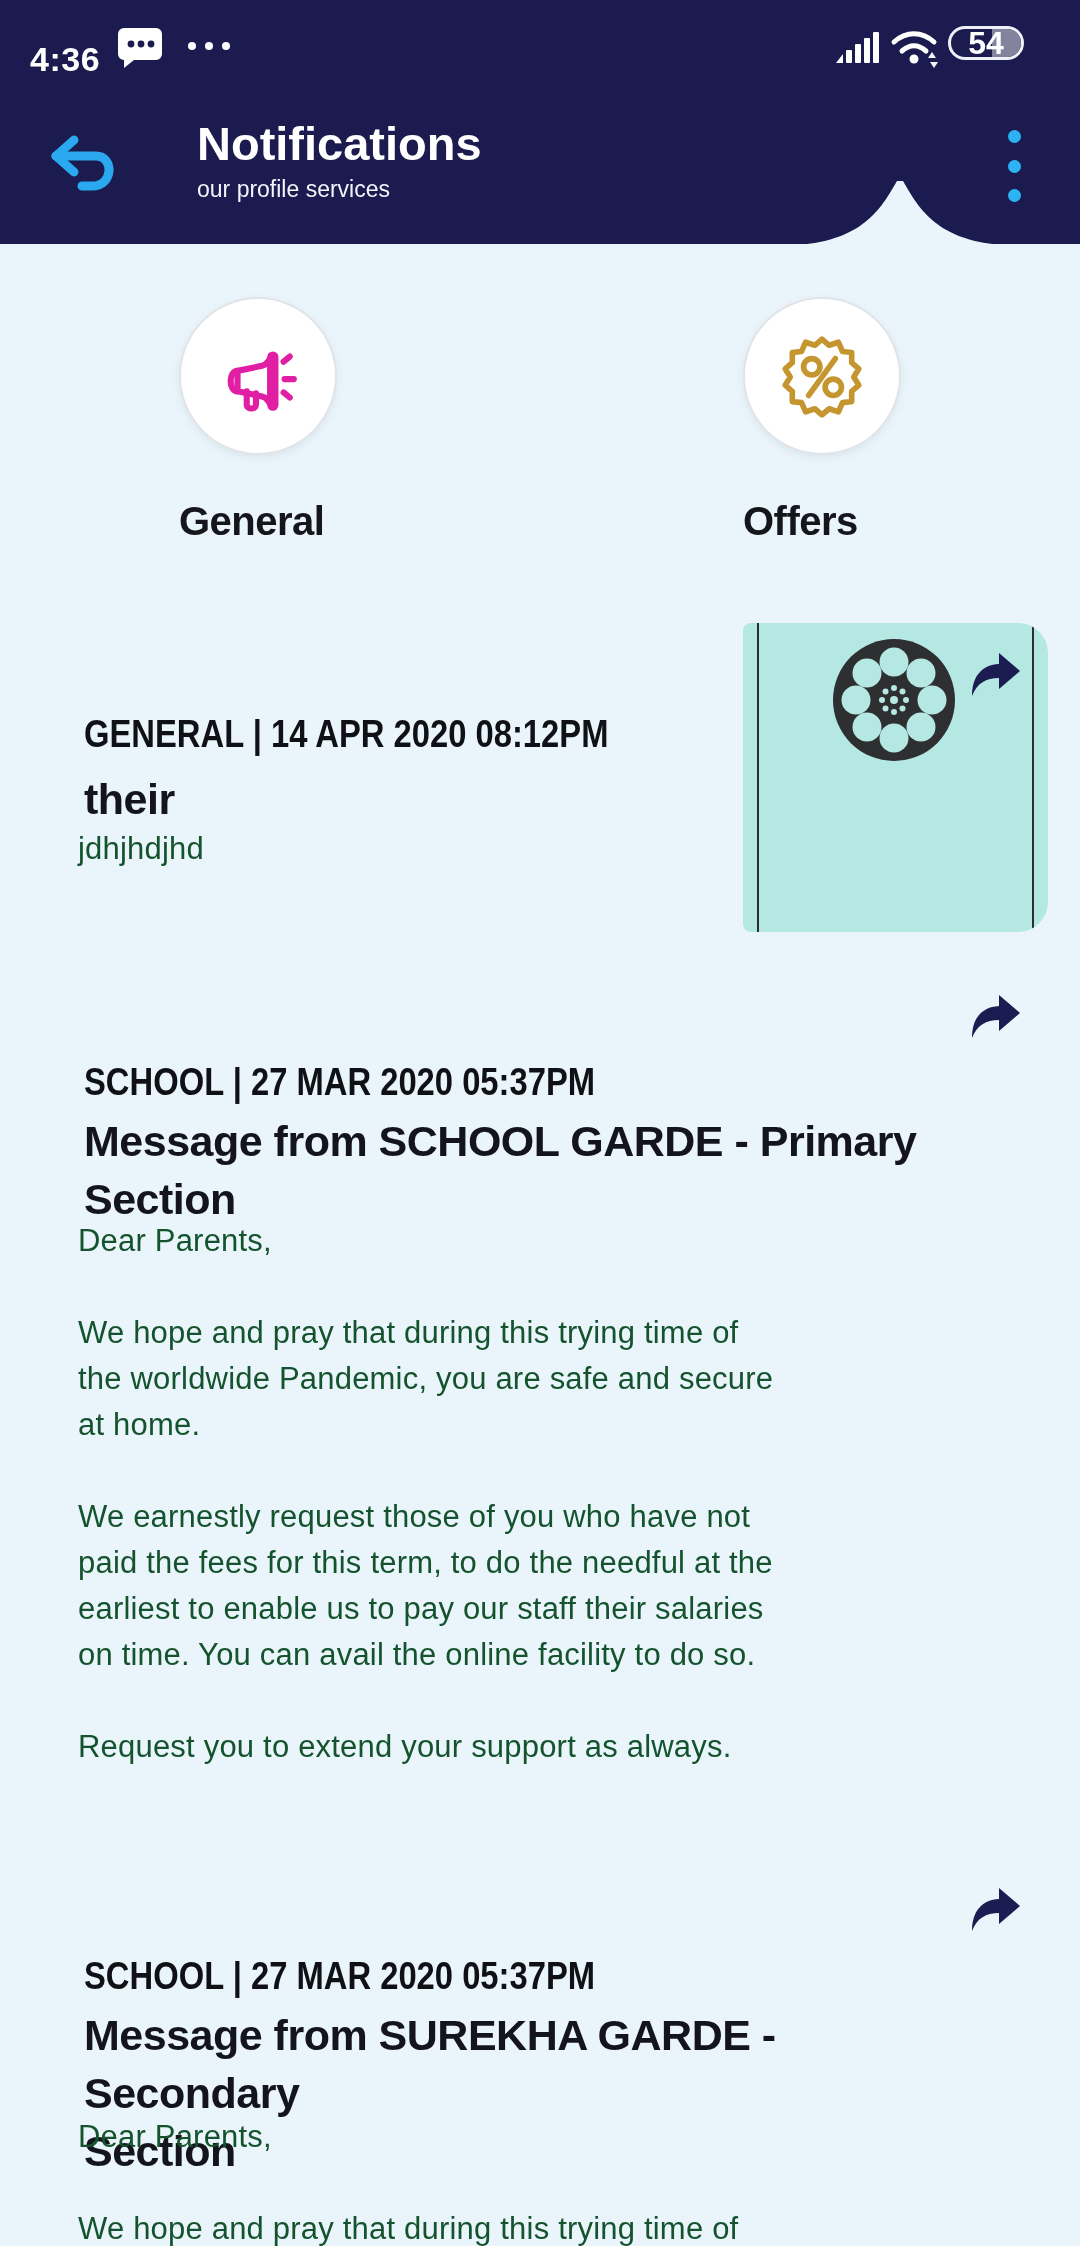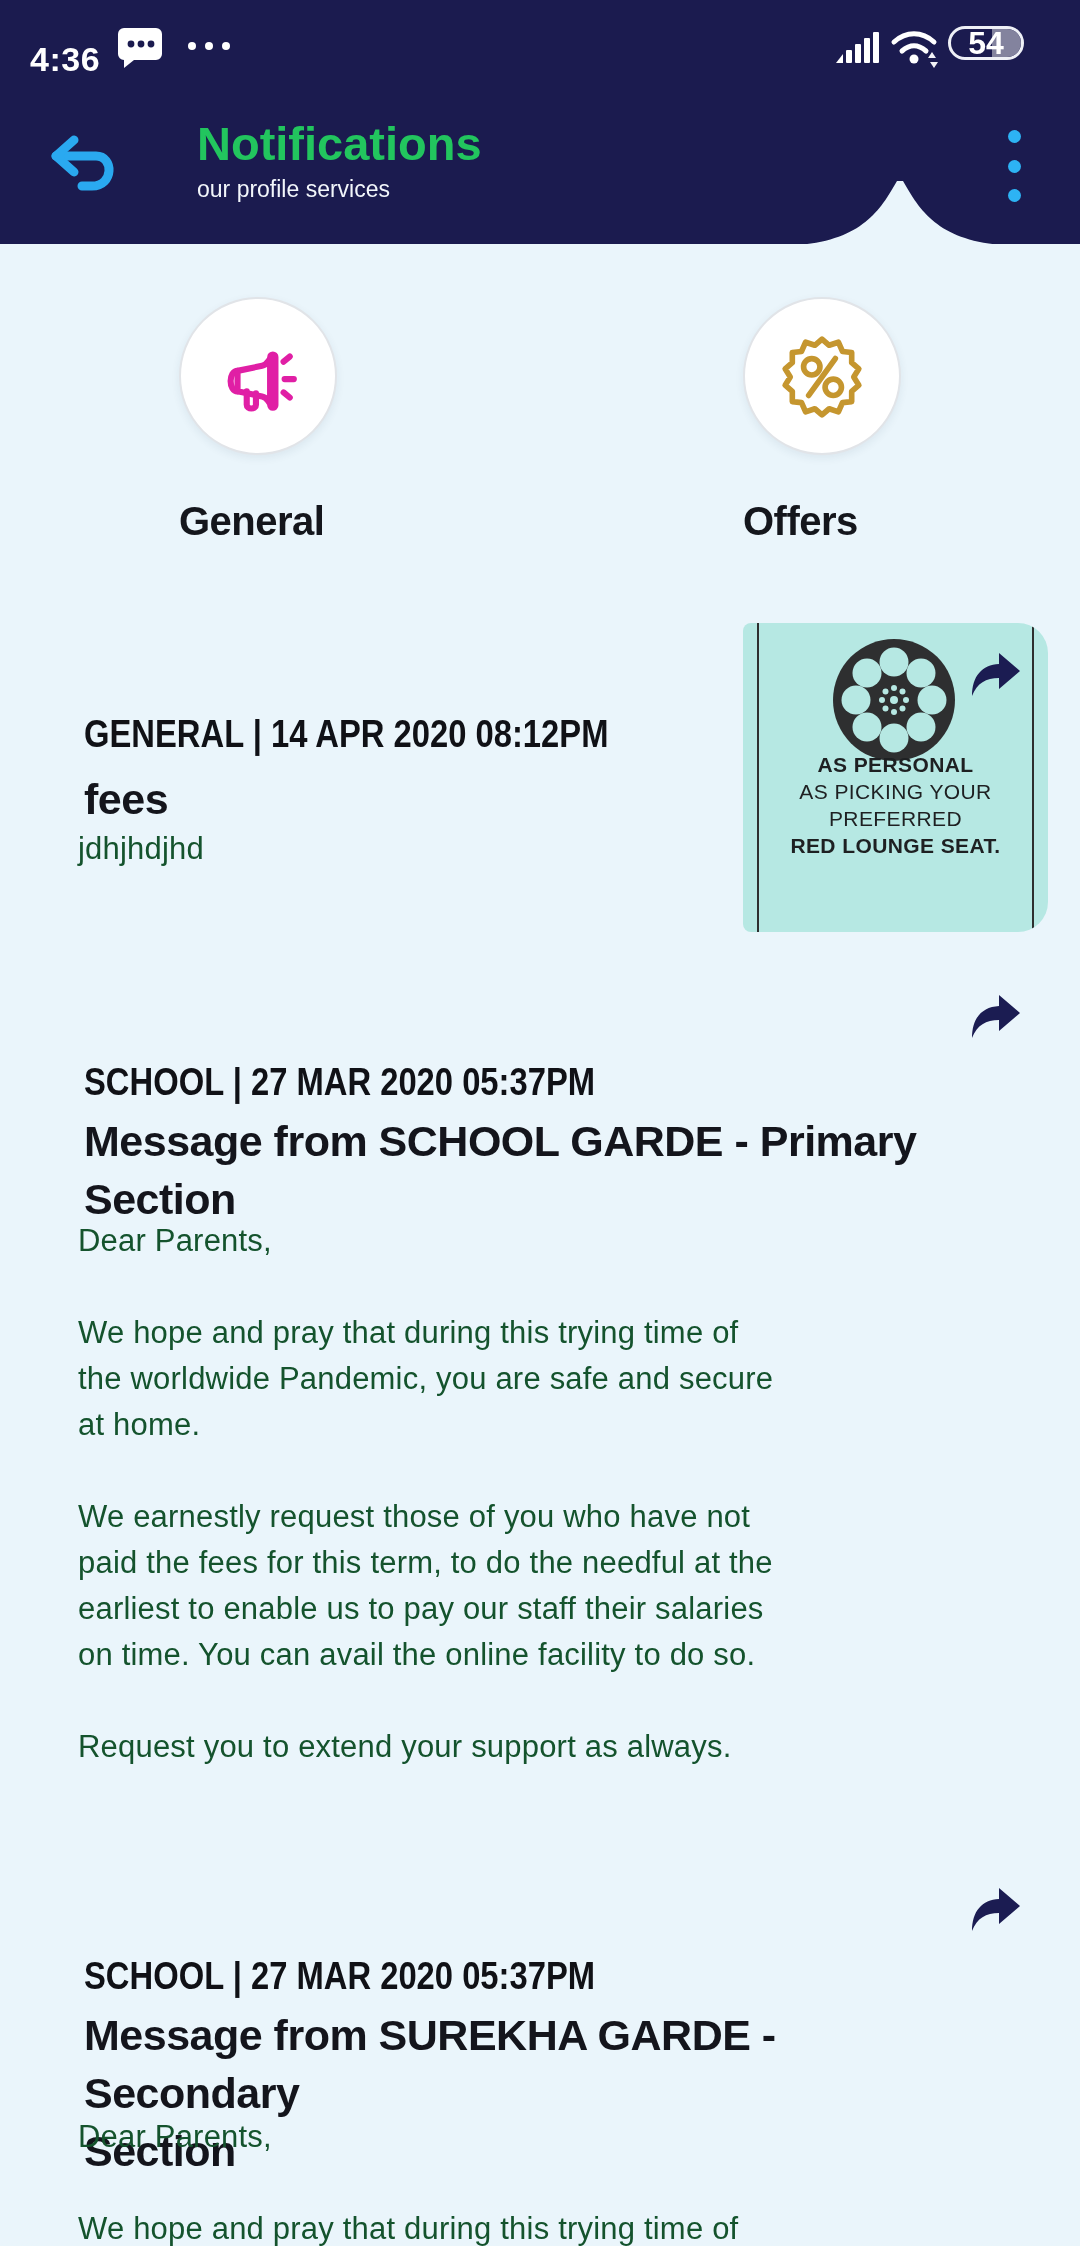--- a/index.html
+++ b/index.html
@@ -16,21 +16,21 @@
   .time{position:absolute;left:30px;top:24px;color:#fff;font-size:34px;font-weight:700;letter-spacing:.5px;margin-top:16px;}
   .chat-ic{position:absolute;left:118px;top:28px;}
   .sb-ellipsis{position:absolute;left:188px;top:42px;display:flex;gap:9px;}
   .sb-ellipsis i{width:8px;height:8px;border-radius:50%;background:#fff;display:block;}
   .signal-ic{position:absolute;left:836px;top:30px;}
   .wifi-ic{position:absolute;left:890px;top:28px;}
   .battery{position:absolute;left:948px;top:26px;width:76px;height:34px;border:3px solid #eef0f6;border-radius:17px;overflow:hidden;}
   .battery .fill{position:absolute;right:0;top:0;bottom:0;width:42%;background:#83839e;}
   .battery .pct{position:absolute;inset:0;display:flex;align-items:center;justify-content:center;color:#fff;font-size:32px;font-weight:700;}
   .back-btn{position:absolute;left:44px;top:134px;width:72px;height:60px;cursor:pointer;}
-  .hdr-title{position:absolute;left:197px;top:116px;color:#22c55e;font-size:47px;font-weight:700;letter-spacing:0;}
+  .hdr-title{position:absolute;left:197px;top:116px;color:#ffffff;font-size:47px;font-weight:700;letter-spacing:0;}
   .hdr-sub{position:absolute;left:197px;top:176px;color:#f2f6fb;font-size:23px;font-weight:400;}
   .menu-dots{position:absolute;left:996px;top:126px;width:36px;height:80px;display:flex;flex-direction:column;align-items:center;justify-content:space-between;cursor:pointer;padding:4px 0;}
   .menu-dots i{width:13px;height:13px;border-radius:50%;background:#2db3f4;display:block;}
   .cusp{position:absolute;left:0;bottom:-1px;width:1080px;height:66px;display:block;}
   
   .cat{position:absolute;width:158px;text-align:left;}
   .cat .circle{width:158px;height:158px;border-radius:50%;background:#fff;border:2px solid #e1e4e8;
     box-shadow:0 3px 8px rgba(40,60,90,.08);display:flex;align-items:center;justify-content:center;}
   .cat .lbl{margin-top:44px;font-size:40px;font-weight:700;color:#14161c;letter-spacing:-.5px;}
   #cat-general{left:179px;top:297px;}
@@ -147,21 +147,21 @@
           <circle cx="53" cy="53" r="8"></circle>
           <path d="M55,25 L29,61"></path>
         </g>
       </svg>
     </div>
     <div class="lbl">Offers</div>
   </div>
 
   <div>
     <div class="meta" style="top:712px">GENERAL | 14 APR 2020 08:12PM</div>
-    <div class="ntitle" style="top:770px">fees</div>
+    <div class="ntitle" style="top:770px">their</div>
     <div class="nbody" style="top:826px">jdhjhdjhd</div>
 
     <div class="promo">
       <div class="vline l"></div>
       <div class="vline r"></div>
       <svg class="reel" width="130" height="130" viewBox="0 0 130 130">
         <circle cx="65" cy="65" r="61" fill="#2e2f30"></circle>
         <circle cx="65" cy="27" r="14.5" fill="#b6e8e3"></circle>
         <circle cx="92" cy="38" r="14.5" fill="#b6e8e3"></circle>
         <circle cx="103" cy="65" r="14.5" fill="#b6e8e3"></circle>
@@ -175,26 +175,20 @@
           <circle cx="65" cy="53" r="3"></circle>
             <circle cx="73.5" cy="56.5" r="3"></circle>
             <circle cx="77" cy="65" r="3"></circle>
           <circle cx="73.5" cy="73.5" r="3"></circle>
             <circle cx="65" cy="77" r="3"></circle>
             <circle cx="56.5" cy="73.5" r="3"></circle>
           <circle cx="53" cy="65" r="3"></circle>
             <circle cx="56.5" cy="56.5" r="3"></circle>
         </g>
       </svg>
-      <div class="ptext">
-        <div class="b">AS PERSONAL</div>
-        <div>AS PICKING YOUR</div>
-        <div>PREFERRED</div>
-        <div class="b">RED LOUNGE SEAT.</div>
-      </div>
     </div>
 
     <svg class="share-btn" style="left:970px;top:651px" viewBox="0 0 52 48">
       <path d="M29,2 L50,20 L29,38 L29,27 C16,27 7,32 2,45 C2,25 12,14 29,13 Z" fill="#1b1c52"></path>
     </svg>
   </div>
 
   <div>
     <svg class="share-btn" style="left:970px;top:993px" viewBox="0 0 52 48">
       <path d="M29,2 L50,20 L29,38 L29,27 C16,27 7,32 2,45 C2,25 12,14 29,13 Z" fill="#1b1c52"></path>

